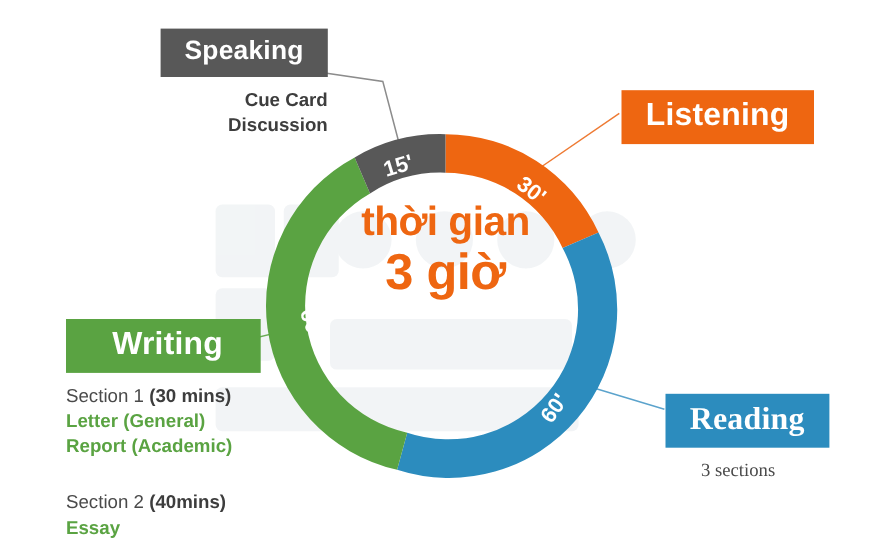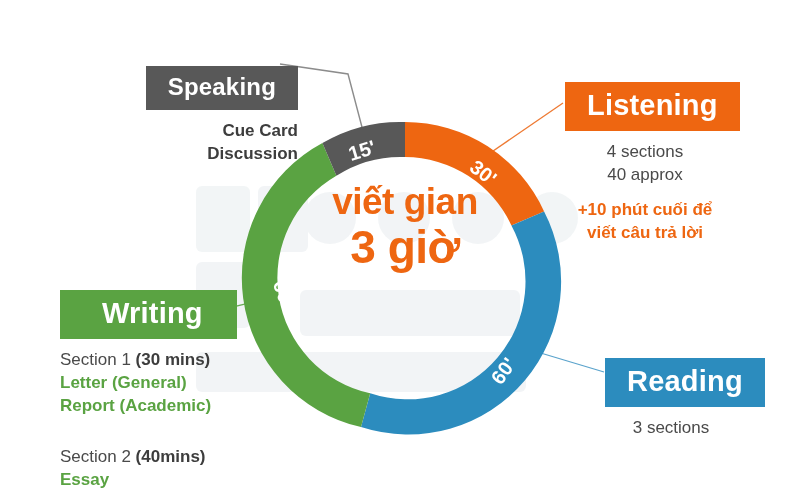--- a/index.html
+++ b/index.html
@@ -49,26 +49,26 @@
 
   .lines { margin-top:10px; }
   .ln { font-size:17px; line-height:1.35; color:#4a4a4a; white-space:nowrap; }
   .ln.bold { font-weight:bold; color:#3d3d3d; }
   .ln.green { color:#5aa342; font-weight:bold; }
   .ln.orange { color:#ee6611; font-weight:bold; }
   .ln.gap { margin-top:28px; }
   .ln b { color:#3d3d3d; }
 
   
-  #speaking-block  { left:98px;  top:26px;  text-align:right; width:200px;margin-top:40px; }
+  #speaking-block  { left:98px;  top:26px;  text-align:right; width:200px; }
   #speaking-block .chip { font-size:24px; }
   #listening-block { left:565px; top:82px;  text-align:center; width:160px; }
   #writing-block   { left:60px;  top:290px; text-align:left;  width:230px; }
   #writing-block .chip { padding-left:42px; padding-right:34px;text-align:right; }
-  #reading-block   { left:605px; top:358px; text-align:center; width:132px; }
+  #reading-block   { left:605px; top:358px; text-align:center; width:132px;font-family:Liberation Serif, serif; }
 
   .seg-label {
     font-weight:bold; fill:#ffffff; font-size:20px;
     font-family:"Liberation Sans", sans-serif;
   }
 </style>
 </head>
 <body>
 
 <div id="stage">
@@ -107,40 +107,34 @@
     </g>
     <g>
       <text class="seg-label" x="364" y="157" transform="rotate(-17 364 157)" text-anchor="middle">15'</text>
       <text class="seg-label" x="479" y="178" transform="rotate(38 479 178)" text-anchor="middle">30'</text>
       <text class="seg-label" x="509" y="375" transform="rotate(-54 509 375)" text-anchor="middle">60'</text>
       <text class="seg-label" x="277" y="296" transform="rotate(70 277 296)" text-anchor="middle">60'</text>
     </g>
   </svg>
 
   <div class="center-text">
-    <div class="center-l2">viết gian</div>
+    <div class="center-l2">thời gian</div>
     <div class="center-l3">3 giờ</div>
   </div>
 
   <div class="block" id="speaking-block">
     <div class="chip speaking">Speaking</div>
     <div class="lines">
       <div class="ln bold">Cue Card</div>
       <div class="ln bold">Discussion</div>
     </div>
   </div>
 
   <div class="block" id="listening-block">
     <div class="chip listening">Listening</div>
-    <div class="lines">
-      <div class="ln">4 sections</div>
-      <div class="ln">40 approx</div>
-      <div class="ln orange gap" style="margin-top:12px">+10 phút cuối để</div>
-      <div class="ln orange">viết câu trả lời</div>
-    </div>
   </div>
 
   <div class="block" id="writing-block">
     <div class="chip writing">Writing</div>
     <div class="lines">
       <div class="ln"><span>Section 1 </span><b>(30 mins)</b></div>
       <div class="ln green">Letter (General)</div>
       <div class="ln green">Report (Academic)</div>
       <div class="ln gap"><span>Section 2 </span><b>(40mins)</b></div>
       <div class="ln green">Essay</div>

